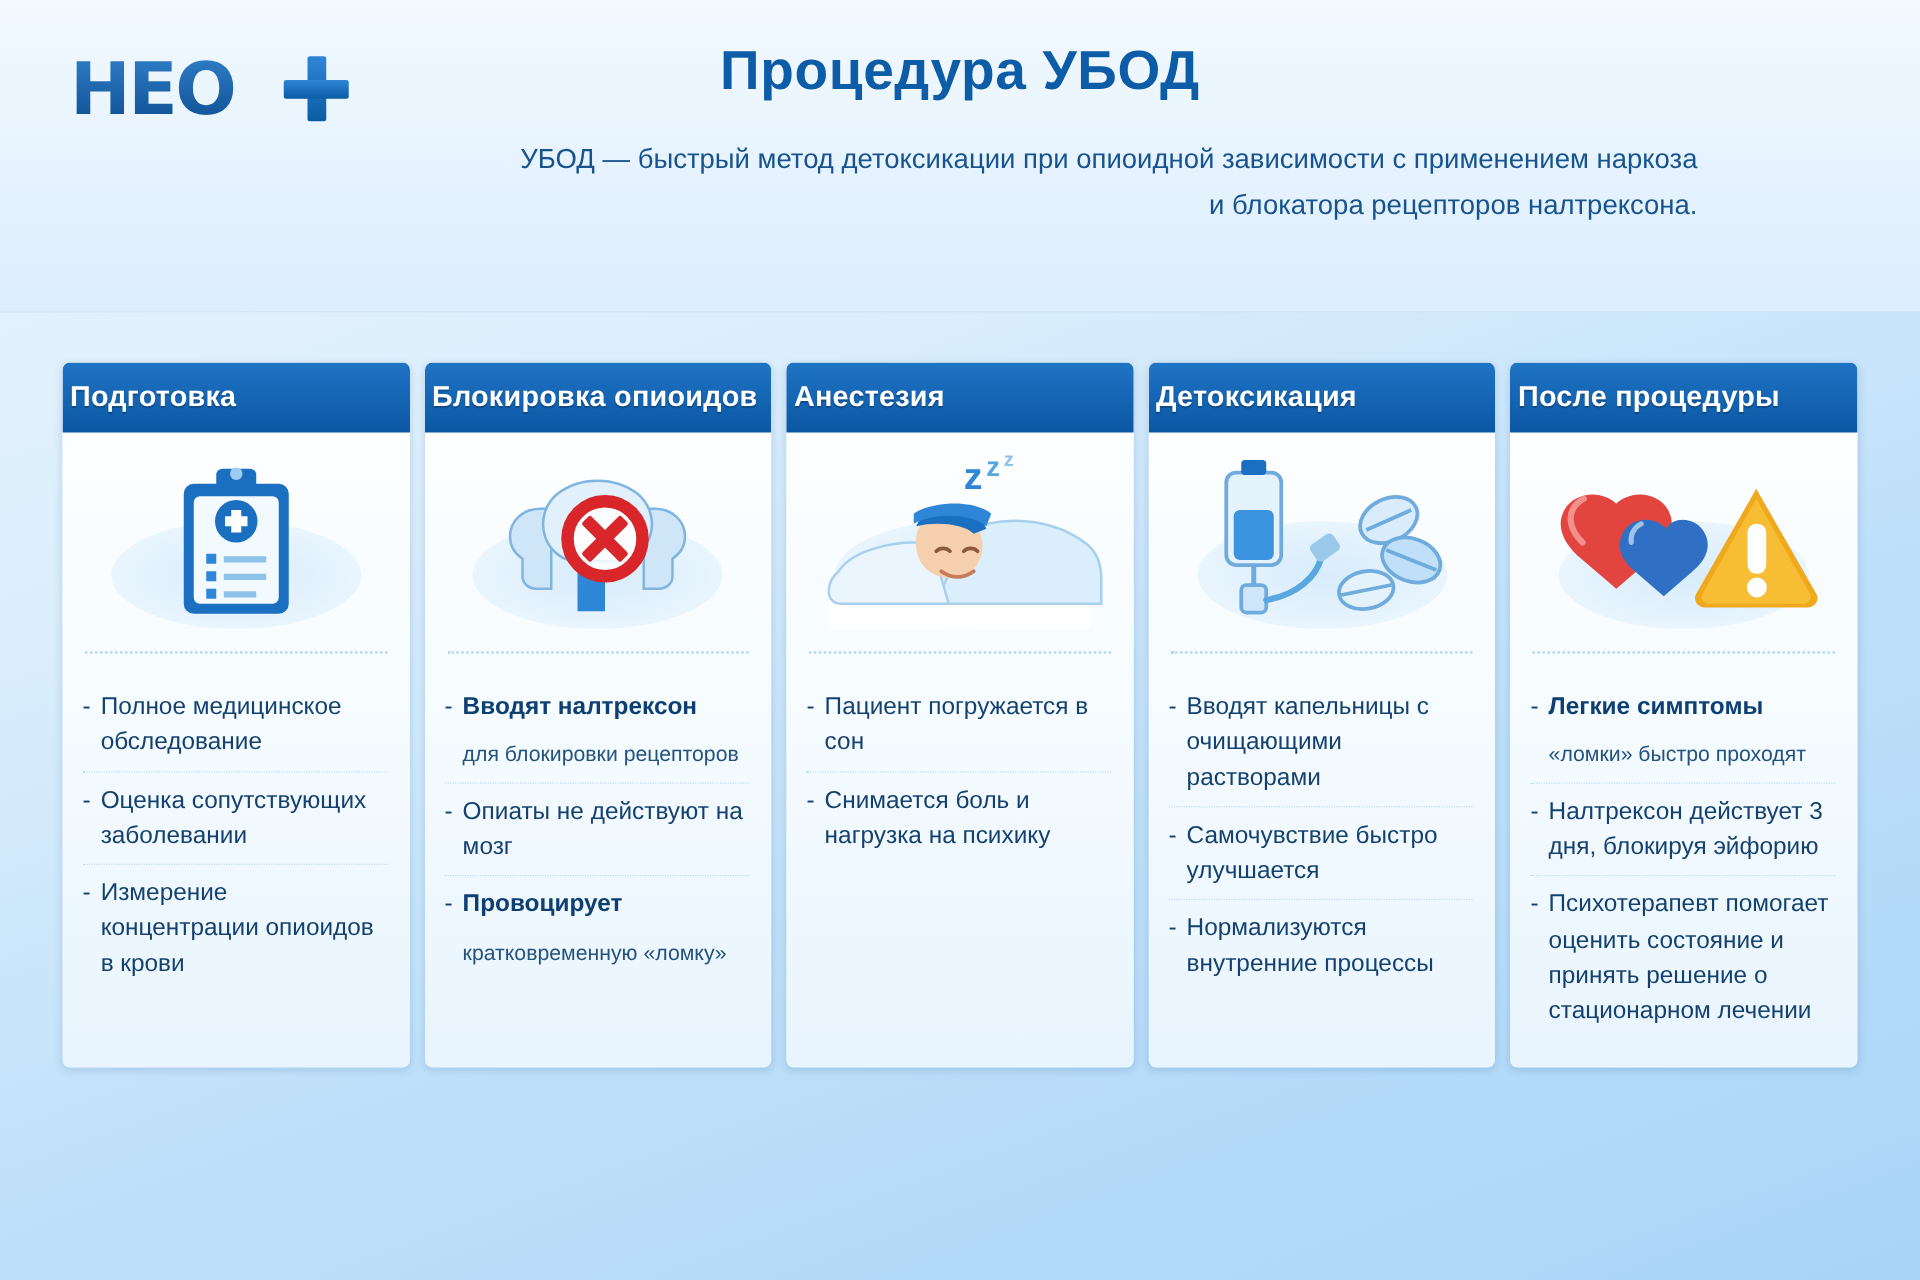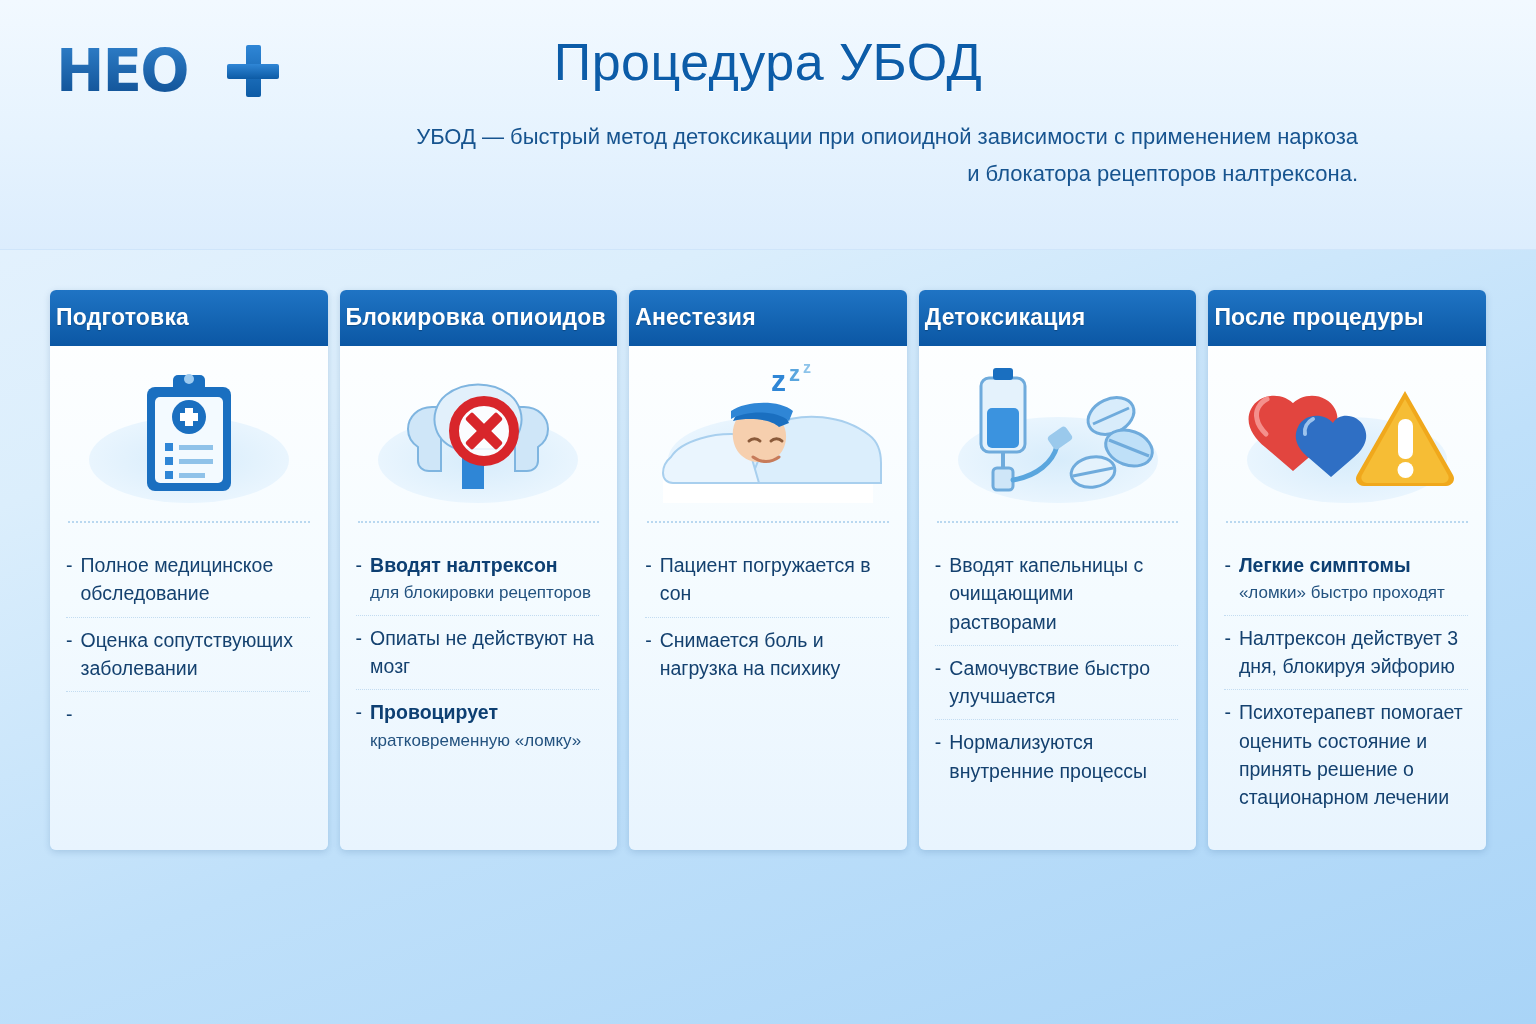--- a/index.html
+++ b/index.html
@@ -54,22 +54,22 @@
     position: absolute;
     background: linear-gradient(180deg, #2f86d6 0%, #0d5ba5 100%);
     border-radius: 2px;
   }
   .logo-plus::before { left: 19px; top: 0; width: 15px; height: 52px; }
   .logo-plus::after  { left: 0; top: 19px; width: 52px; height: 15px; }
 
   .page-title {
     text-align: center;
     padding-top: 32px;
-    font-size: 52px;
-    font-weight: normal;
+    font-size: 44px;
+    font-weight: bold;
     color: #0c5ca8;
     letter-spacing: 0.5px;
     text-shadow: 0 1px 0 #ffffff;
   }
   .subtitle {
     margin-top: 26px;
     text-align: right;
     font-size: 22px;
     line-height: 1.7;
     color: #17548f;
@@ -142,21 +142,21 @@
   .dash {
     color: #14416f;
     margin-right: 8px;
     flex: 0 0 auto;
   }
   .btext strong { font-weight: bold; color: #0d3f72; }
   .btext .sub {
     display: block;
     font-size: 17px;
     color: #23527f;
-    margin-top: 2px;
+    margin-top: 13px;
   }
 </style>
 </head>
 <body>
 
 <div class="header">
   <div class="logo">
     <span class="logo-text">HEO</span>
     <span class="logo-plus"></span>
   </div>
@@ -194,20 +194,21 @@
       <div class="bullet">
         <span class="dash">-</span>
         <span class="btext">Полное медицинское обследование</span>
       </div>
       <div class="bullet">
         <span class="dash">-</span>
         <span class="btext">Оценка сопутствующих заболевании</span>
       </div>
       <div class="bullet">
         <span class="dash">-</span>
+        <span class="btext">Измерение концентрации опиоидов в крови</span>
       </div>
     </div>
   </div>
 
   <div class="card">
     <div class="card-header">Блокировка опиоидов</div>
     <div class="card-icon">
       <div class="ellipse"></div>
       <svg width="180" height="130" viewBox="0 0 180 130">
         <path d="M44 38c-14 0-24 10-24 22 0 8 4 14 10 18v14c0 6 5 10 11 10h12V38H44z" fill="#cfe6f8" stroke="#7fb5e0" stroke-width="2"></path>

